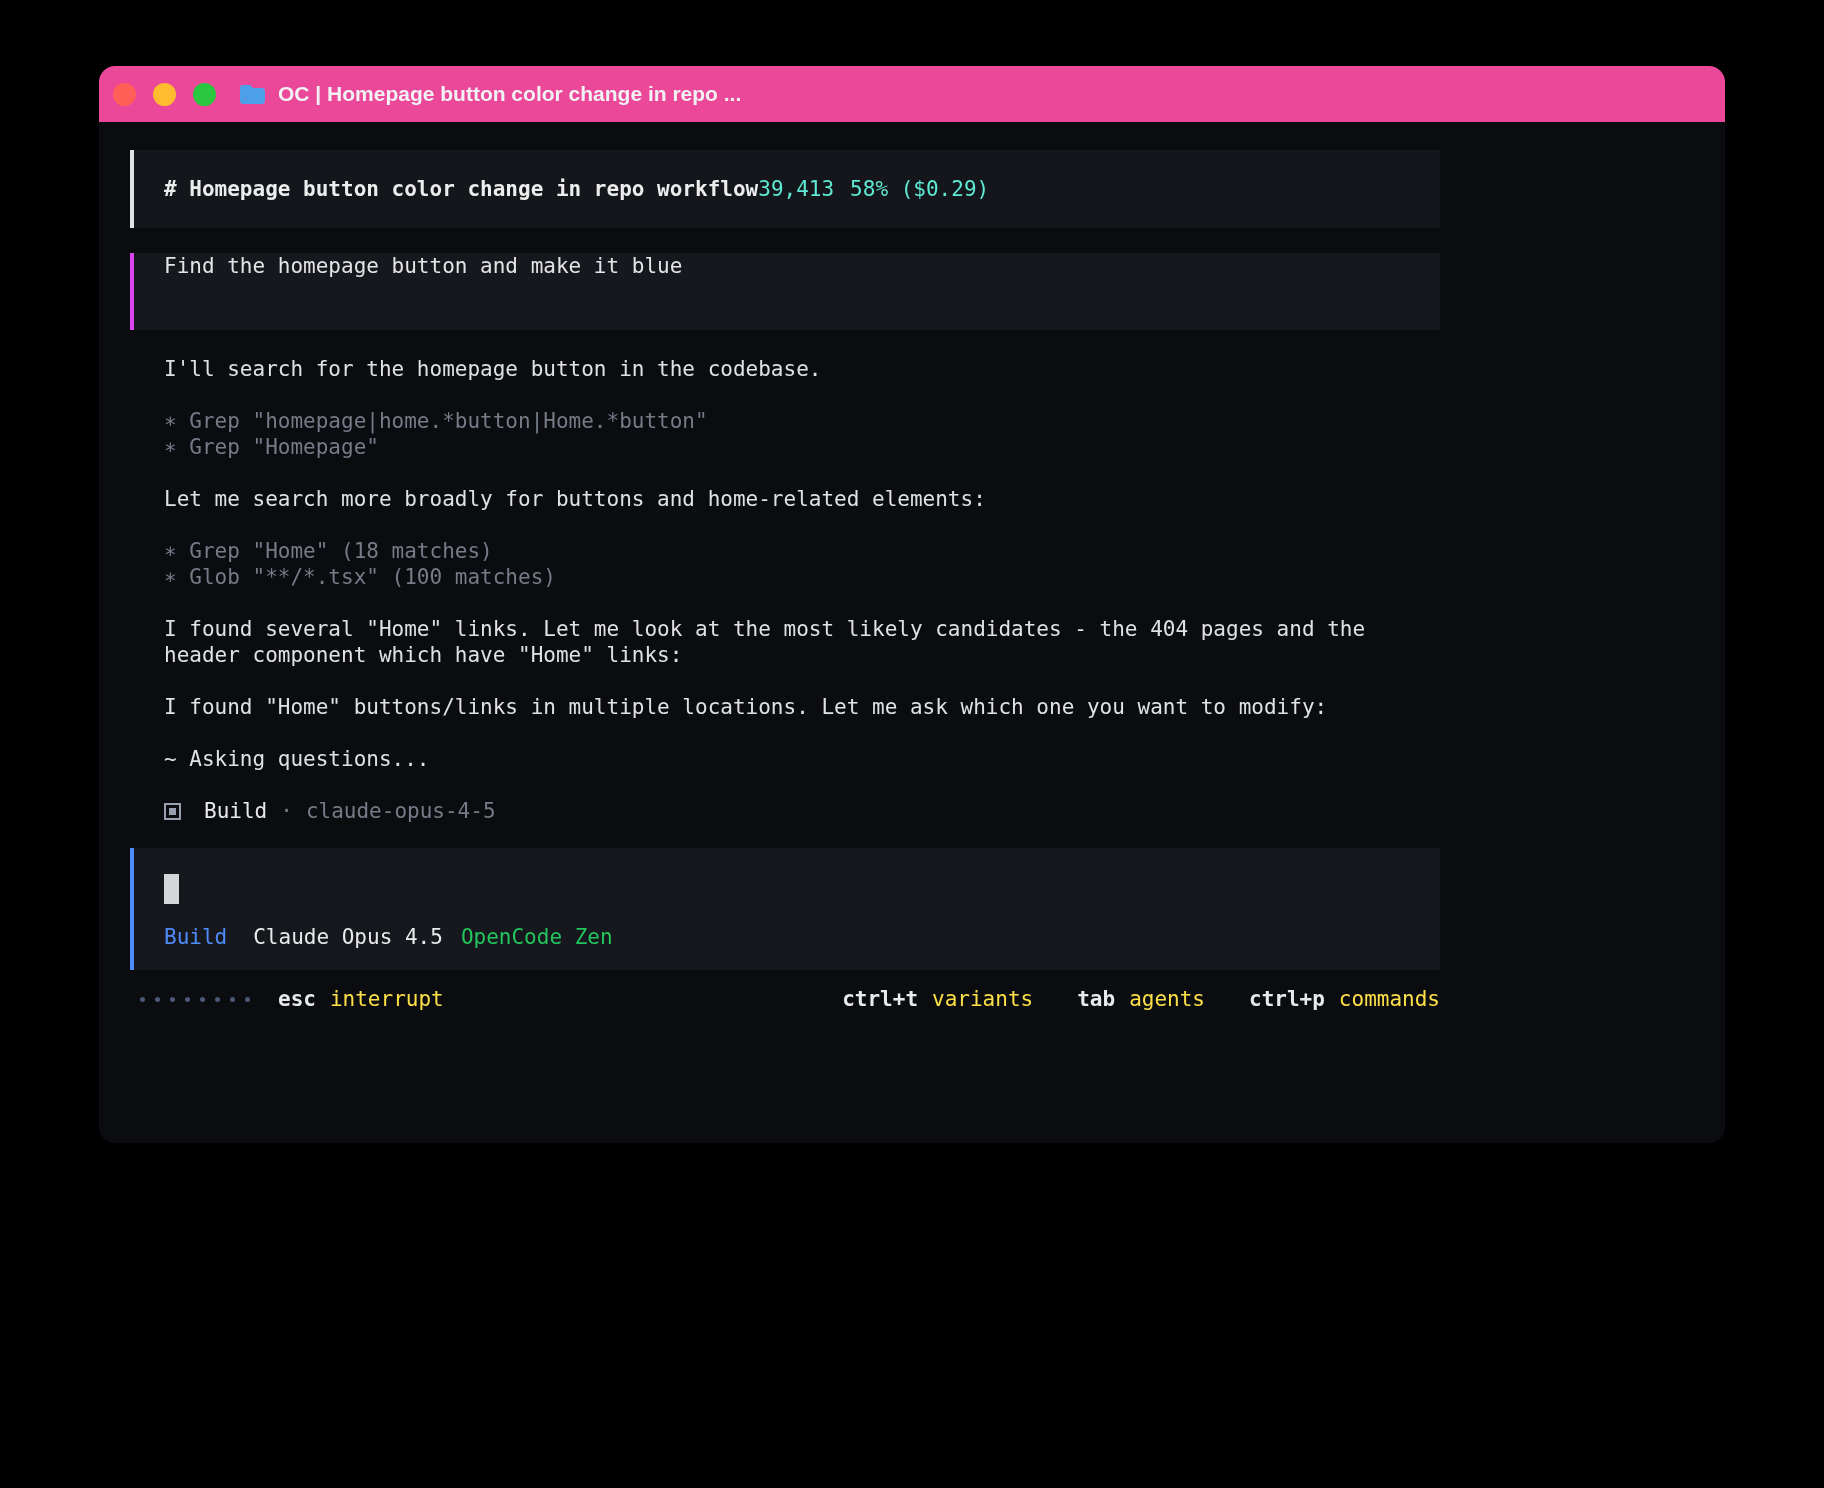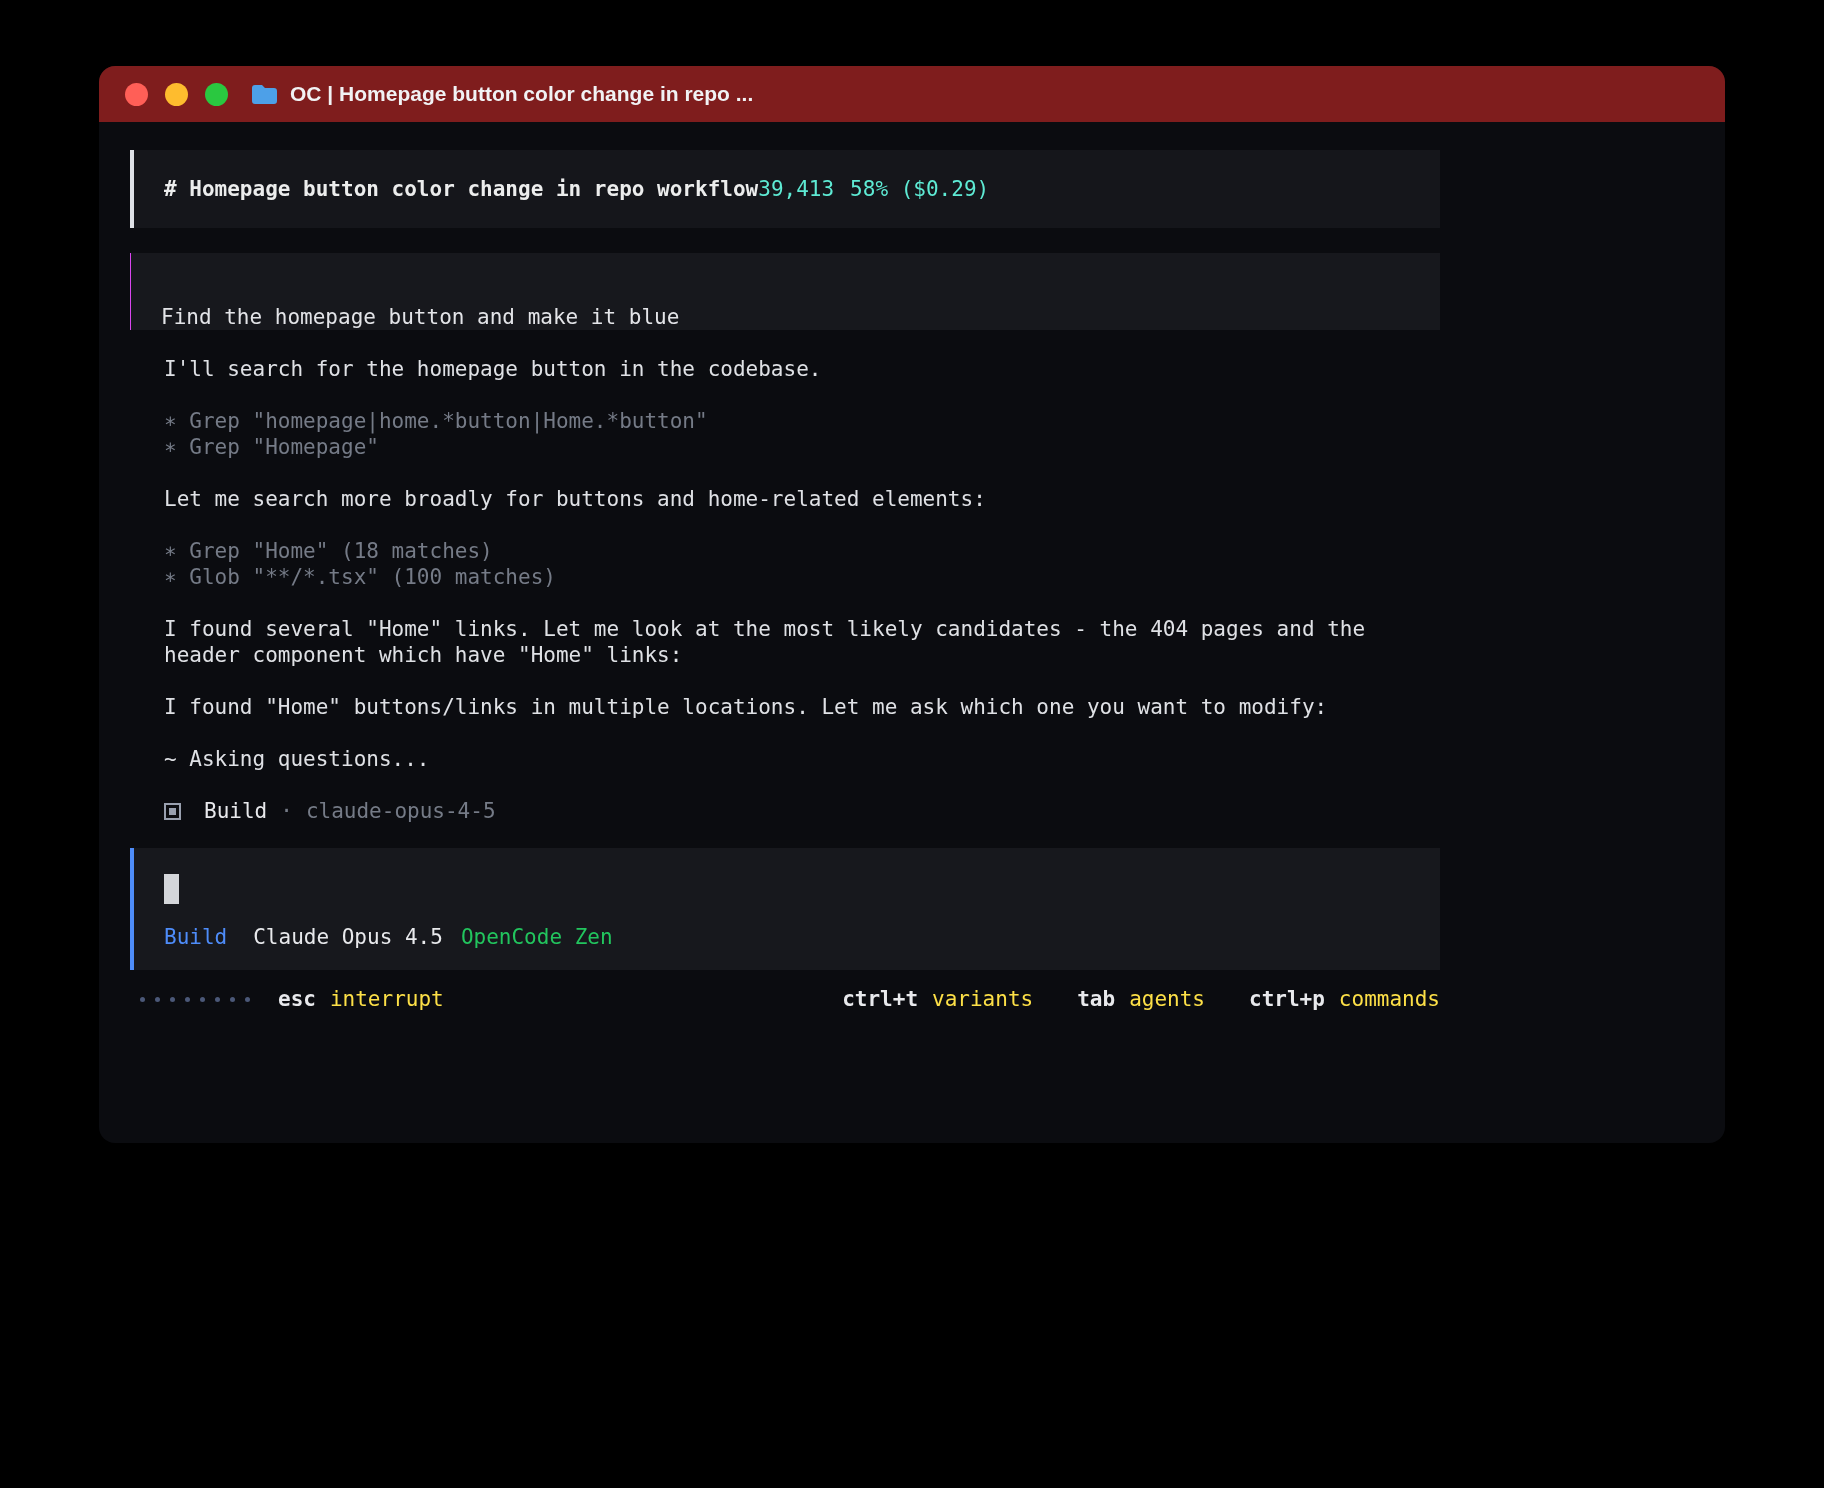--- a/index.html
+++ b/index.html
@@ -10,23 +10,23 @@
     position: absolute; left: 99px; top: 66px;
     width: 1626px; height: 1077px;
     background: #0b0c10;
     border-radius: 16px;
     overflow: hidden;
     box-shadow: 0 20px 60px rgba(0,0,0,0.7);
   }
 
   
   .titlebar {
-    height: 56px; background: #7f1d1d;
+    height: 56px; background: #ec4899;
     display: flex; align-items: center;
-    padding-left: 26px;
+    padding-left: 14px;
   }
   .traffic-lights { display: flex; gap: 17px; align-items: center; }
   .light { width: 23px; height: 23px; border-radius: 50%; display: inline-block; }
   .light.red { background: #ff5f57; }
   .light.yellow { background: #febc2e; }
   .light.green { background: #2ac840; }
   .title-wrap {
     display: flex; align-items: center; gap: 12px;
     margin-left: 23px;
     font-family: "Liberation Sans", sans-serif;
@@ -48,22 +48,22 @@
     border-left: 4px solid #dfe2e7;
     display: flex; align-items: center; justify-content: flex-start;
     padding: 0 26px 0 30px;
   }
   .sh-title { font-weight: bold; color: #eceded; }
   .sh-stats { color: #5eead4; display: flex; gap: 16px; }
 
   .user-message {
     margin-top: 25px; height: 77px;
     background: #17181d;
-    border-left: 1px solid #d946ef;
-    display: flex; align-items: flex-end;
+    border-left: 4px solid #d946ef;
+    display: flex; align-items: flex-start;
     padding: 0 26px 0 30px;
     color: #e3e4e8;
   }
 
   .transcript { margin-top: 26px; padding-left: 34px; }
   .para { margin-bottom: 26px; }
   .line { white-space: pre-wrap; }
   .line.dim { color: #757b87; }
 
   .agent-row {

